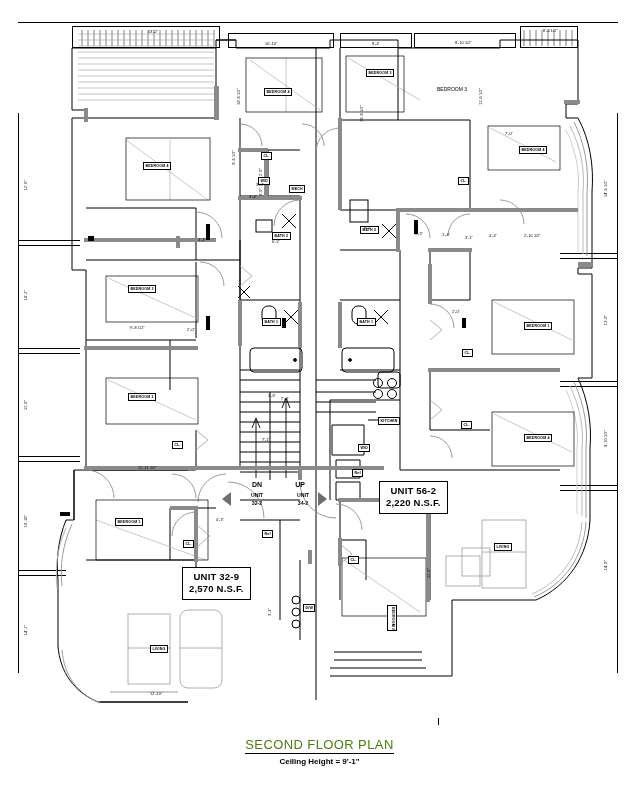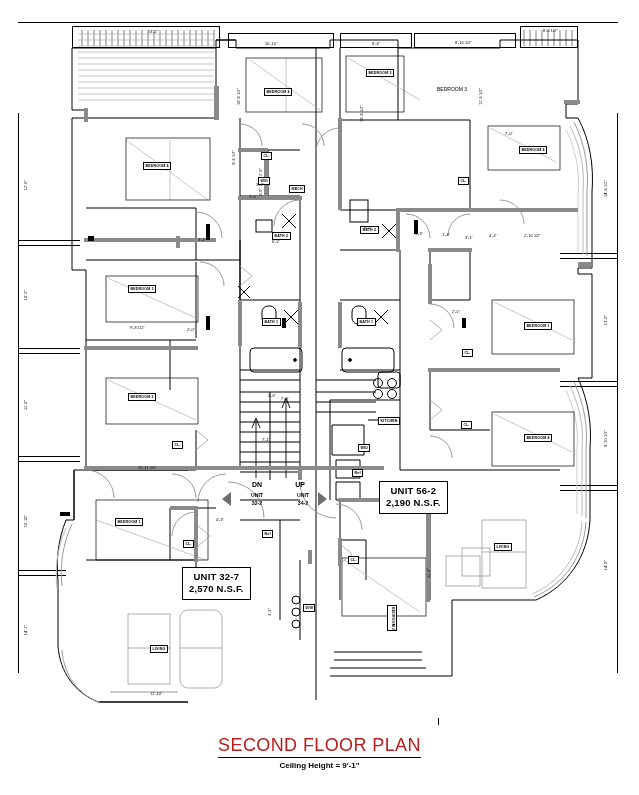--- a/index.html
+++ b/index.html
@@ -95,23 +95,23 @@
   .arrowL { border-right: 9px solid #6e6e6e; }
   .arrowR { border-left: 9px solid #6e6e6e; }
 
   
   #titleblock {
     position: absolute;
     left: 0; right: 0;
     text-align: center;
   }
   #main-title {
-    font-size: 18px;
+    font-size: 13px;
     letter-spacing: 0.4px;
-    color: #b91c1c;
+    color: #4d7c0f;
     display: inline-block;
     border-bottom: 1.3px solid #000;
     padding-bottom: 1px;
   }
   #sub-title {
     font-size: 8px;
     font-weight: bold;
     color: #000;
     margin-top: 3px;
   }
@@ -508,26 +508,26 @@
       <div class="dim" style="left: 268px; top: 394px;">3'-6"</div>
       <div class="dim" style="left: 281px; top: 397px;">7'-0"</div>
       <div class="dim" style="left: 262px; top: 438px;">7'-1"</div>
       <div class="dim" style="left: 216px; top: 518px;">4'-3"</div>
       <div class="dim v" style="left: 427px; top: 568px;">11'-0"</div>
       <div class="dim" style="left: 150px; top: 692px;">12'-10"</div>
       <div class="dim v" style="left: 268px; top: 608px;">3'-3"</div>
     </div>
 
   <div class="unitbox" style="left:182px; top:567px;">
-    <div>UNIT 32-7</div>
+    <div>UNIT 32-9</div>
     <div>2,570 N.S.F.</div>
   </div>
   <div class="unitbox" style="left:379px; top:481px;">
     <div>UNIT 56-2</div>
-    <div>2,190 N.S.F.</div>
+    <div>2,220 N.S.F.</div>
   </div>
 
   <div class="stairdir" style="left:244px; top:481px; width:26px;">DN</div>
   <div class="stairdir" style="left:287px; top:481px; width:26px;">UP</div>
 
   <div class="arrowL" style="left:222px; top:492px;"></div>
   <div class="arrowR" style="left:318px; top:492px;"></div>
 
   <div class="stairunit" style="left:238px; top:492px; width:38px;">UNIT</div>
   <div class="stairunit" style="left:238px; top:500px; width:38px;">32-2</div>

